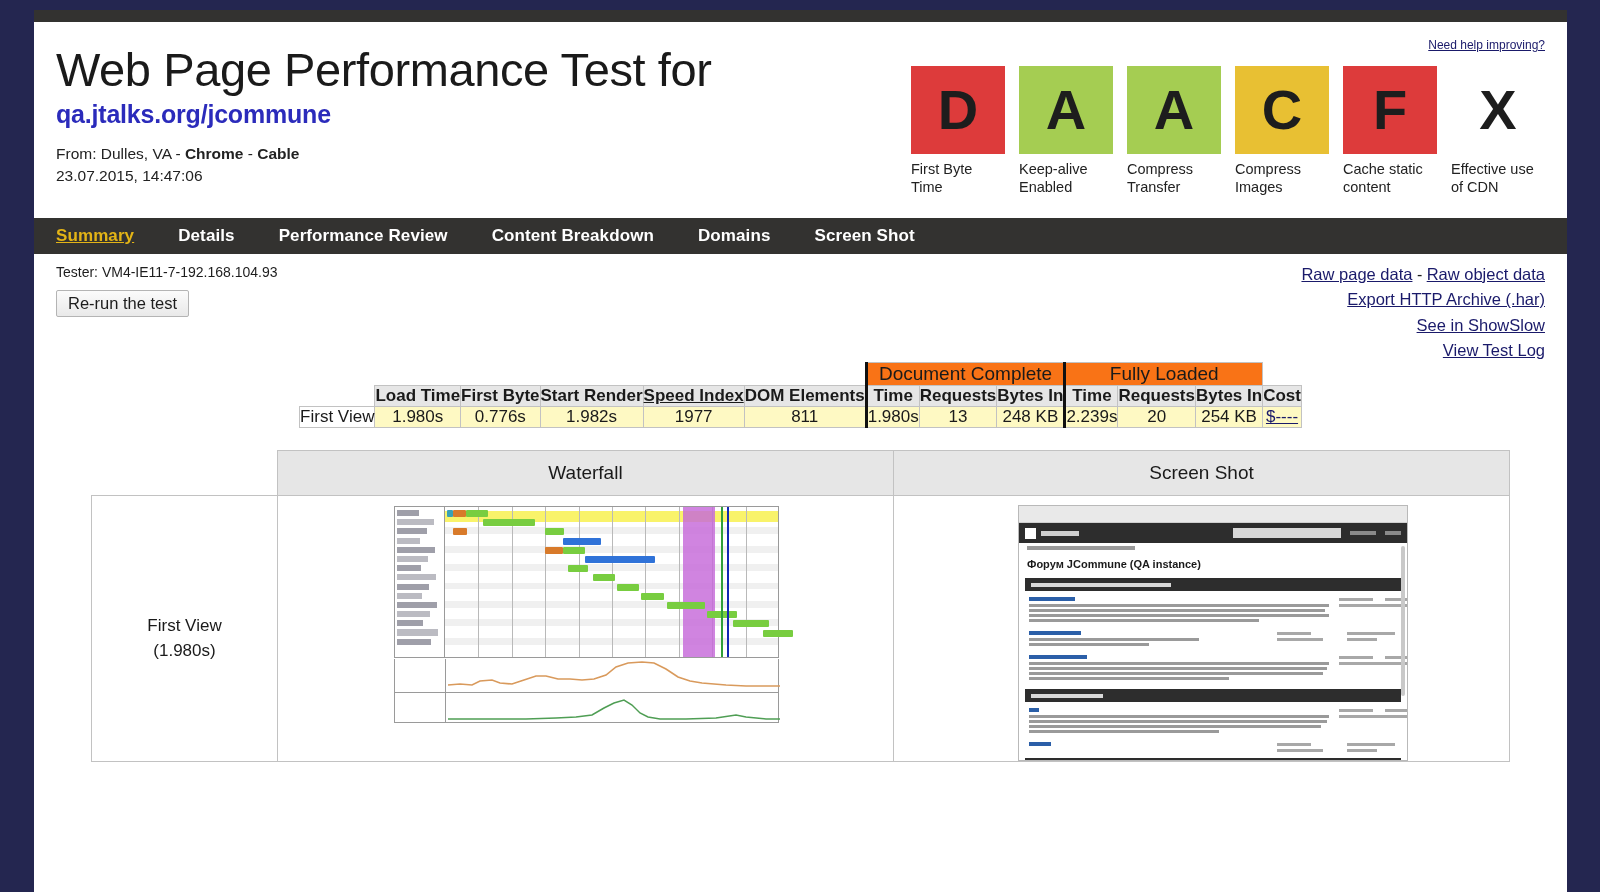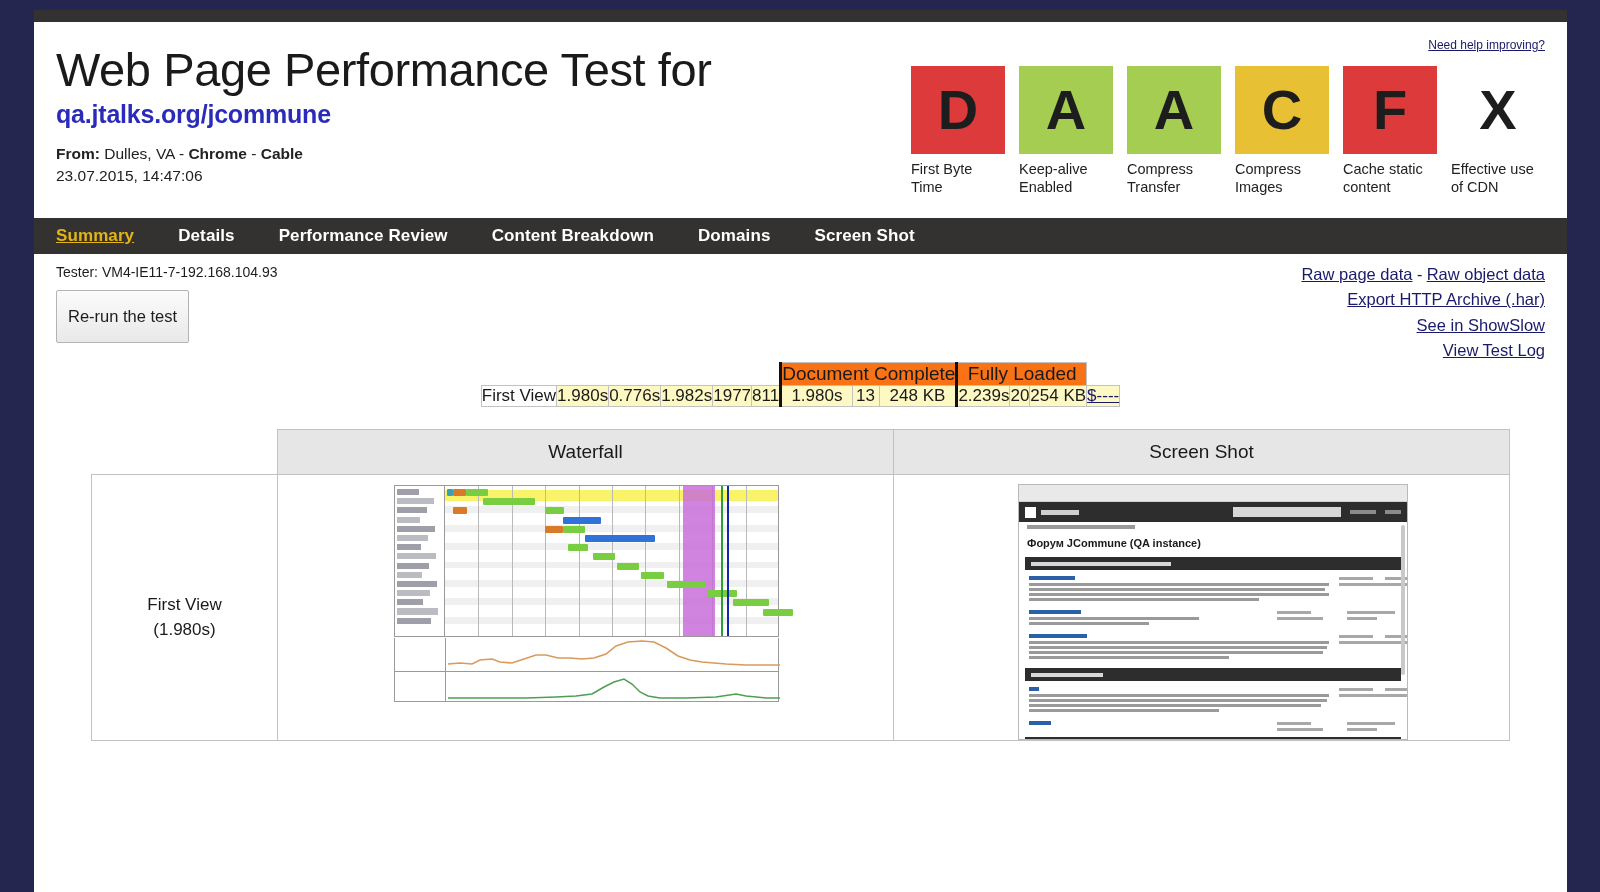--- a/index.html
+++ b/index.html
@@ -28,21 +28,21 @@
   .header { position:relative; height:196px; padding:10px 0 0 0; }
   .title {
     font-size:47px; color:#1a1a1a; font-weight:normal;
     margin:0; padding:14px 0 0 22px; line-height:1.04; letter-spacing:-0.4px;
   }
   .url {
     font-size:25px; color:#2b2bbb; font-weight:bold;
     padding:5px 0 0 22px; letter-spacing:-0.2px;
   }
   .meta { padding:14px 0 0 22px; font-size:15.5px; color:#222; line-height:1.45; }
-  .meta .lbl { font-weight:bold;margin-top:43px; }
+  .meta .lbl { font-weight:normal;margin-top:43px; }
   .meta b { font-weight:bold; }
 
   
   .grades { position:absolute; right:22px; top:16px; display:flex; align-items:flex-start; }
   .need-help {
     position:absolute; right:22px; top:16px;
     font-size:12px; color:#1a1a6a; text-decoration:underline; white-space:nowrap;
   }
   .grade-col { width:94px; margin-right:14px; }
   .grade-col:last-child { margin-right:0; }
@@ -64,21 +64,21 @@
   }
   .nav-item.active { color:#e3b416; text-decoration:underline; }
 
   
   .subbar { position:relative; height:104px; }
   .tester { position:absolute; left:22px; top:10px; font-size:14px; color:#1d1d1d; }
   .rerun {
     position:absolute; left:22px; top:36px;
     font-size:16.5px; color:#1d1d1d; font-family:"Liberation Sans", sans-serif;
     background:linear-gradient(#fbfbfb,#e9e9e9);
-    border:1px solid #b4b4b4; border-radius:2px; padding:16px 11px;
+    border:1px solid #b4b4b4; border-radius:2px; padding:3px 11px;
   }
   .rlinks { position:absolute; right:22px; top:8px; text-align:right; line-height:1.53; }
   .rlinks a, .rlink {
     font-size:16.5px; color:#1a1a6a; text-decoration:underline; white-space:nowrap;
   }
   .rlinks .sep { color:#1d1d1d; text-decoration:none; }
 
   
   .tbl-wrap { display:flex; justify-content:center; margin-top:4px; }
   table.results { border-collapse:collapse; font-size:17px; color:#1a1a1a; }
@@ -264,20 +264,35 @@
 
     <div class="tbl-wrap">
       <table class="results">
         <tbody>
             <tr>
           <td class="th-blank"></td>
           <td class="th-blank" colspan="5"></td>
           <td class="th-group bl br" colspan="3">Document Complete</td>
           <td class="th-group" colspan="3">Fully Loaded</td>
           <td class="th-blank"></td>
+        </tr>
+        <tr>
+          <td class="th-blank"></td>
+          <td class="th-cell">Load Time</td>
+          <td class="th-cell">First Byte</td>
+          <td class="th-cell">Start Render</td>
+          <td class="th-cell underline-hdr">Speed Index</td>
+          <td class="th-cell">DOM Elements</td>
+          <td class="th-cell bl">Time</td>
+          <td class="th-cell">Requests</td>
+          <td class="th-cell br">Bytes In</td>
+          <td class="th-cell">Time</td>
+          <td class="th-cell">Requests</td>
+          <td class="th-cell">Bytes In</td>
+          <td class="th-cell">Cost</td>
         </tr>
         <tr>
           <td class="td-rowhead">First View</td>
           <td class="td-cell">1.980s</td>
           <td class="td-cell">0.776s</td>
           <td class="td-cell">1.982s</td>
           <td class="td-cell">1977</td>
           <td class="td-cell">811</td>
           <td class="td-cell bl">1.980s</td>
           <td class="td-cell">13</td>

